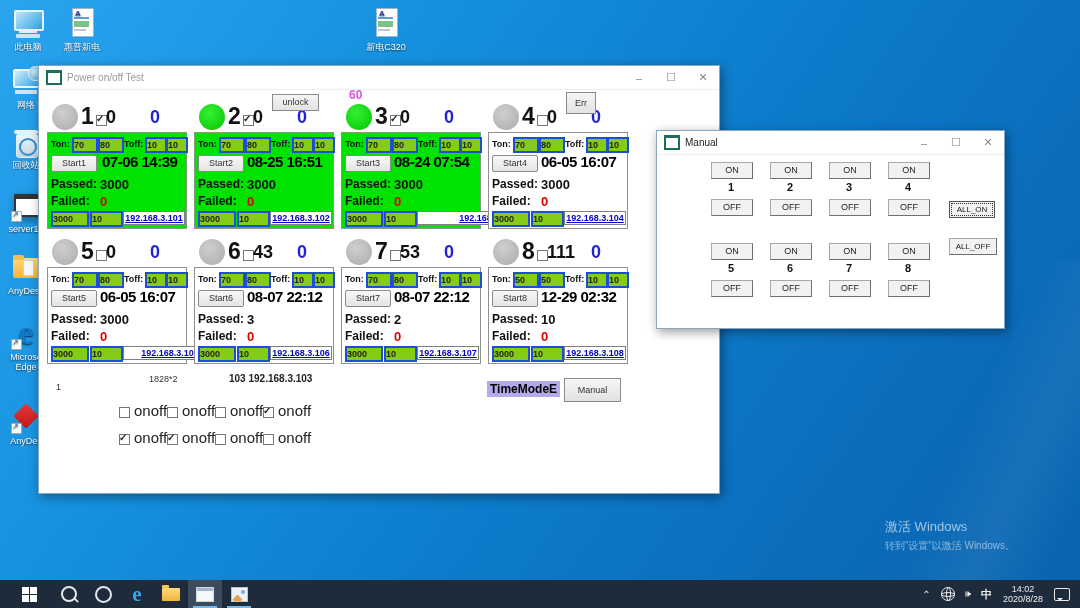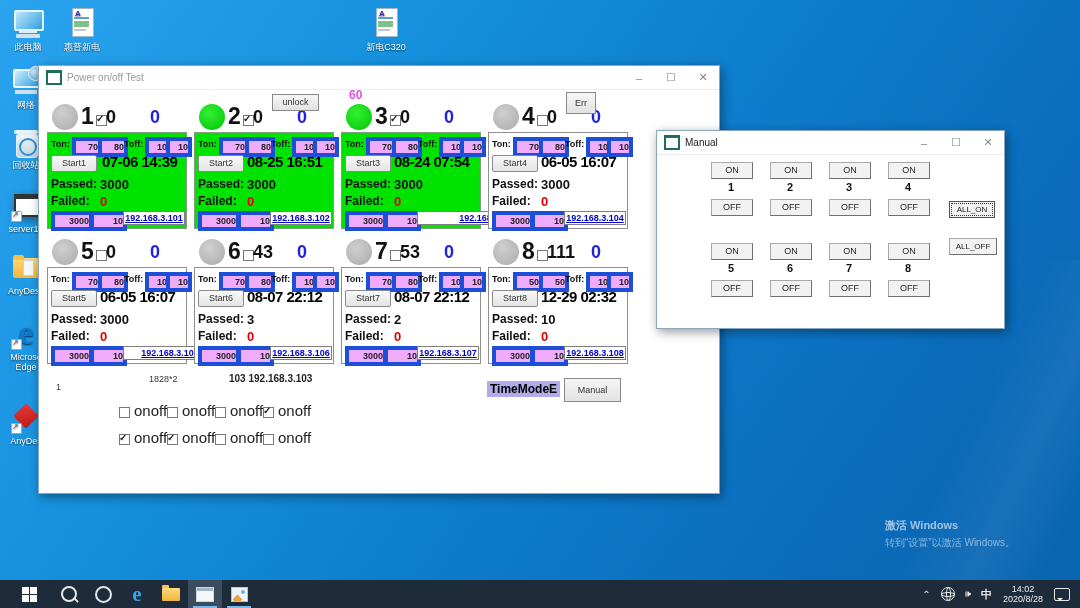--- a/index.html
+++ b/index.html
@@ -47,21 +47,21 @@
   .ch-circle{position:absolute;left:5px;top:2px;width:26px;height:26px;border-radius:50%;}
   .ch-circle.on{background:radial-gradient(circle at 40% 35%,#35f035,#00c400);}
   .ch-circle.off{background:radial-gradient(circle at 40% 35%,#cfcfcf,#ababab);}
   .ch-num{position:absolute;left:34px;top:1px;font-size:23px;font-weight:bold;color:#111;}
   .ch-cb{position:absolute;left:49px;top:9px;}
   .ch-count{position:absolute;left:59px;top:5px;font-size:18px;font-weight:bold;color:#111;}
   .ch-count2{position:absolute;left:103px;top:5px;font-size:18px;font-weight:bold;color:#2222d8;}
   .panel{position:absolute;width:138px;height:95px;border:1px solid #8f8f8f;background:#fff;}
   .panel.green{background:#00e300;border-color:#7f9f7f;}
   .p-lbl{position:absolute;font-size:9px;font-weight:bold;color:#111;}
-  .p-inp{position:absolute;height:12px;background:#f0abfc;border:4px solid #1d4ed8;font-size:9px;font-weight:bold;text-align:right;line-height:12px;color:#222;}
+  .p-inp{position:absolute;height:12px;background:#84cc16;border:2px solid #1d4ed8;font-size:9px;font-weight:bold;text-align:left;line-height:12px;color:#222;}
   .p-btn{position:absolute;background:linear-gradient(#f8f8f8,#e4e4e4);border:1px solid #8a8a8a;border-radius:2px;font-size:9px;color:#333;text-align:center;cursor:pointer;}
   .p-dt{position:absolute;font-size:15px;font-weight:bold;color:#000;letter-spacing:-0.5px;white-space:nowrap;}
   .p-val{position:absolute;font-size:13px;font-weight:bold;color:#111;}
   .p-ip{position:absolute;height:12px;background:#fff;border:1px solid #7f7f7f;font-size:9px;font-weight:bold;color:#0000cc;text-align:center;line-height:12px;text-decoration:underline;}
   .cb{width:9px;height:9px;background:#fff;border:1px solid #777;display:inline-block;position:relative;vertical-align:middle;}
   .cb.checked:after{content:"✓";position:absolute;left:-1px;top:-3px;font-size:10px;font-weight:bold;color:#222;}
   .timer60{position:absolute;font-size:12px;font-weight:bold;color:#e44fe4;}
   .smallbtn{position:absolute;background:linear-gradient(#f6f6f6,#e2e2e2);border:1px solid #8a8a8a;font-size:9px;color:#333;text-align:center;cursor:pointer;}
   .foot-txt{position:absolute;font-size:9px;color:#333;}
   .foot-bold{position:absolute;font-size:10px;font-weight:bold;color:#222;}
@@ -93,21 +93,21 @@
   #tray{margin-left:auto;display:flex;align-items:center;color:#eee;height:28px;}
   .tray-item{padding:0 5px;font-size:11px;display:flex;align-items:center;cursor:pointer;}
   .tray-clock{text-align:center;font-size:9px;line-height:10px;padding:0 6px;cursor:default;}
   .tb-globe{width:12px;height:12px;border:1px solid #e8e8e8;border-radius:50%;position:relative;}
   .tb-globe:before{content:"";position:absolute;left:4px;top:-1px;width:3px;height:12px;border:1px solid #e8e8e8;border-radius:50%;}
   .tb-globe:after{content:"";position:absolute;left:-1px;top:4px;width:12px;height:3px;border:1px solid #e8e8e8;border-radius:50%;}
   .tb-chat{width:14px;height:11px;border:1.5px solid #e8e8e8;border-radius:2px;position:relative;}
   .tb-chat:after{content:"";position:absolute;left:2px;bottom:-4px;border:3px solid transparent;border-top-color:#e8e8e8;}
   
   #watermark{position:absolute;left:885px;top:518px;color:rgba(255,255,255,.6);}
-  #watermark .w1{font-size:11px;font-weight:bold;}
+  #watermark .w1{font-size:13px;}
   #watermark .w2{font-size:10px;margin-top:3px;color:rgba(255,255,255,.5);}
 </style>
 </head>
 <body>
 
 <div class="beam"></div>
 
 <div id="desktop-icons">
     <div class="dicon" style="left: 2px; top: 8px;">
       <div class="img ic-pc">

